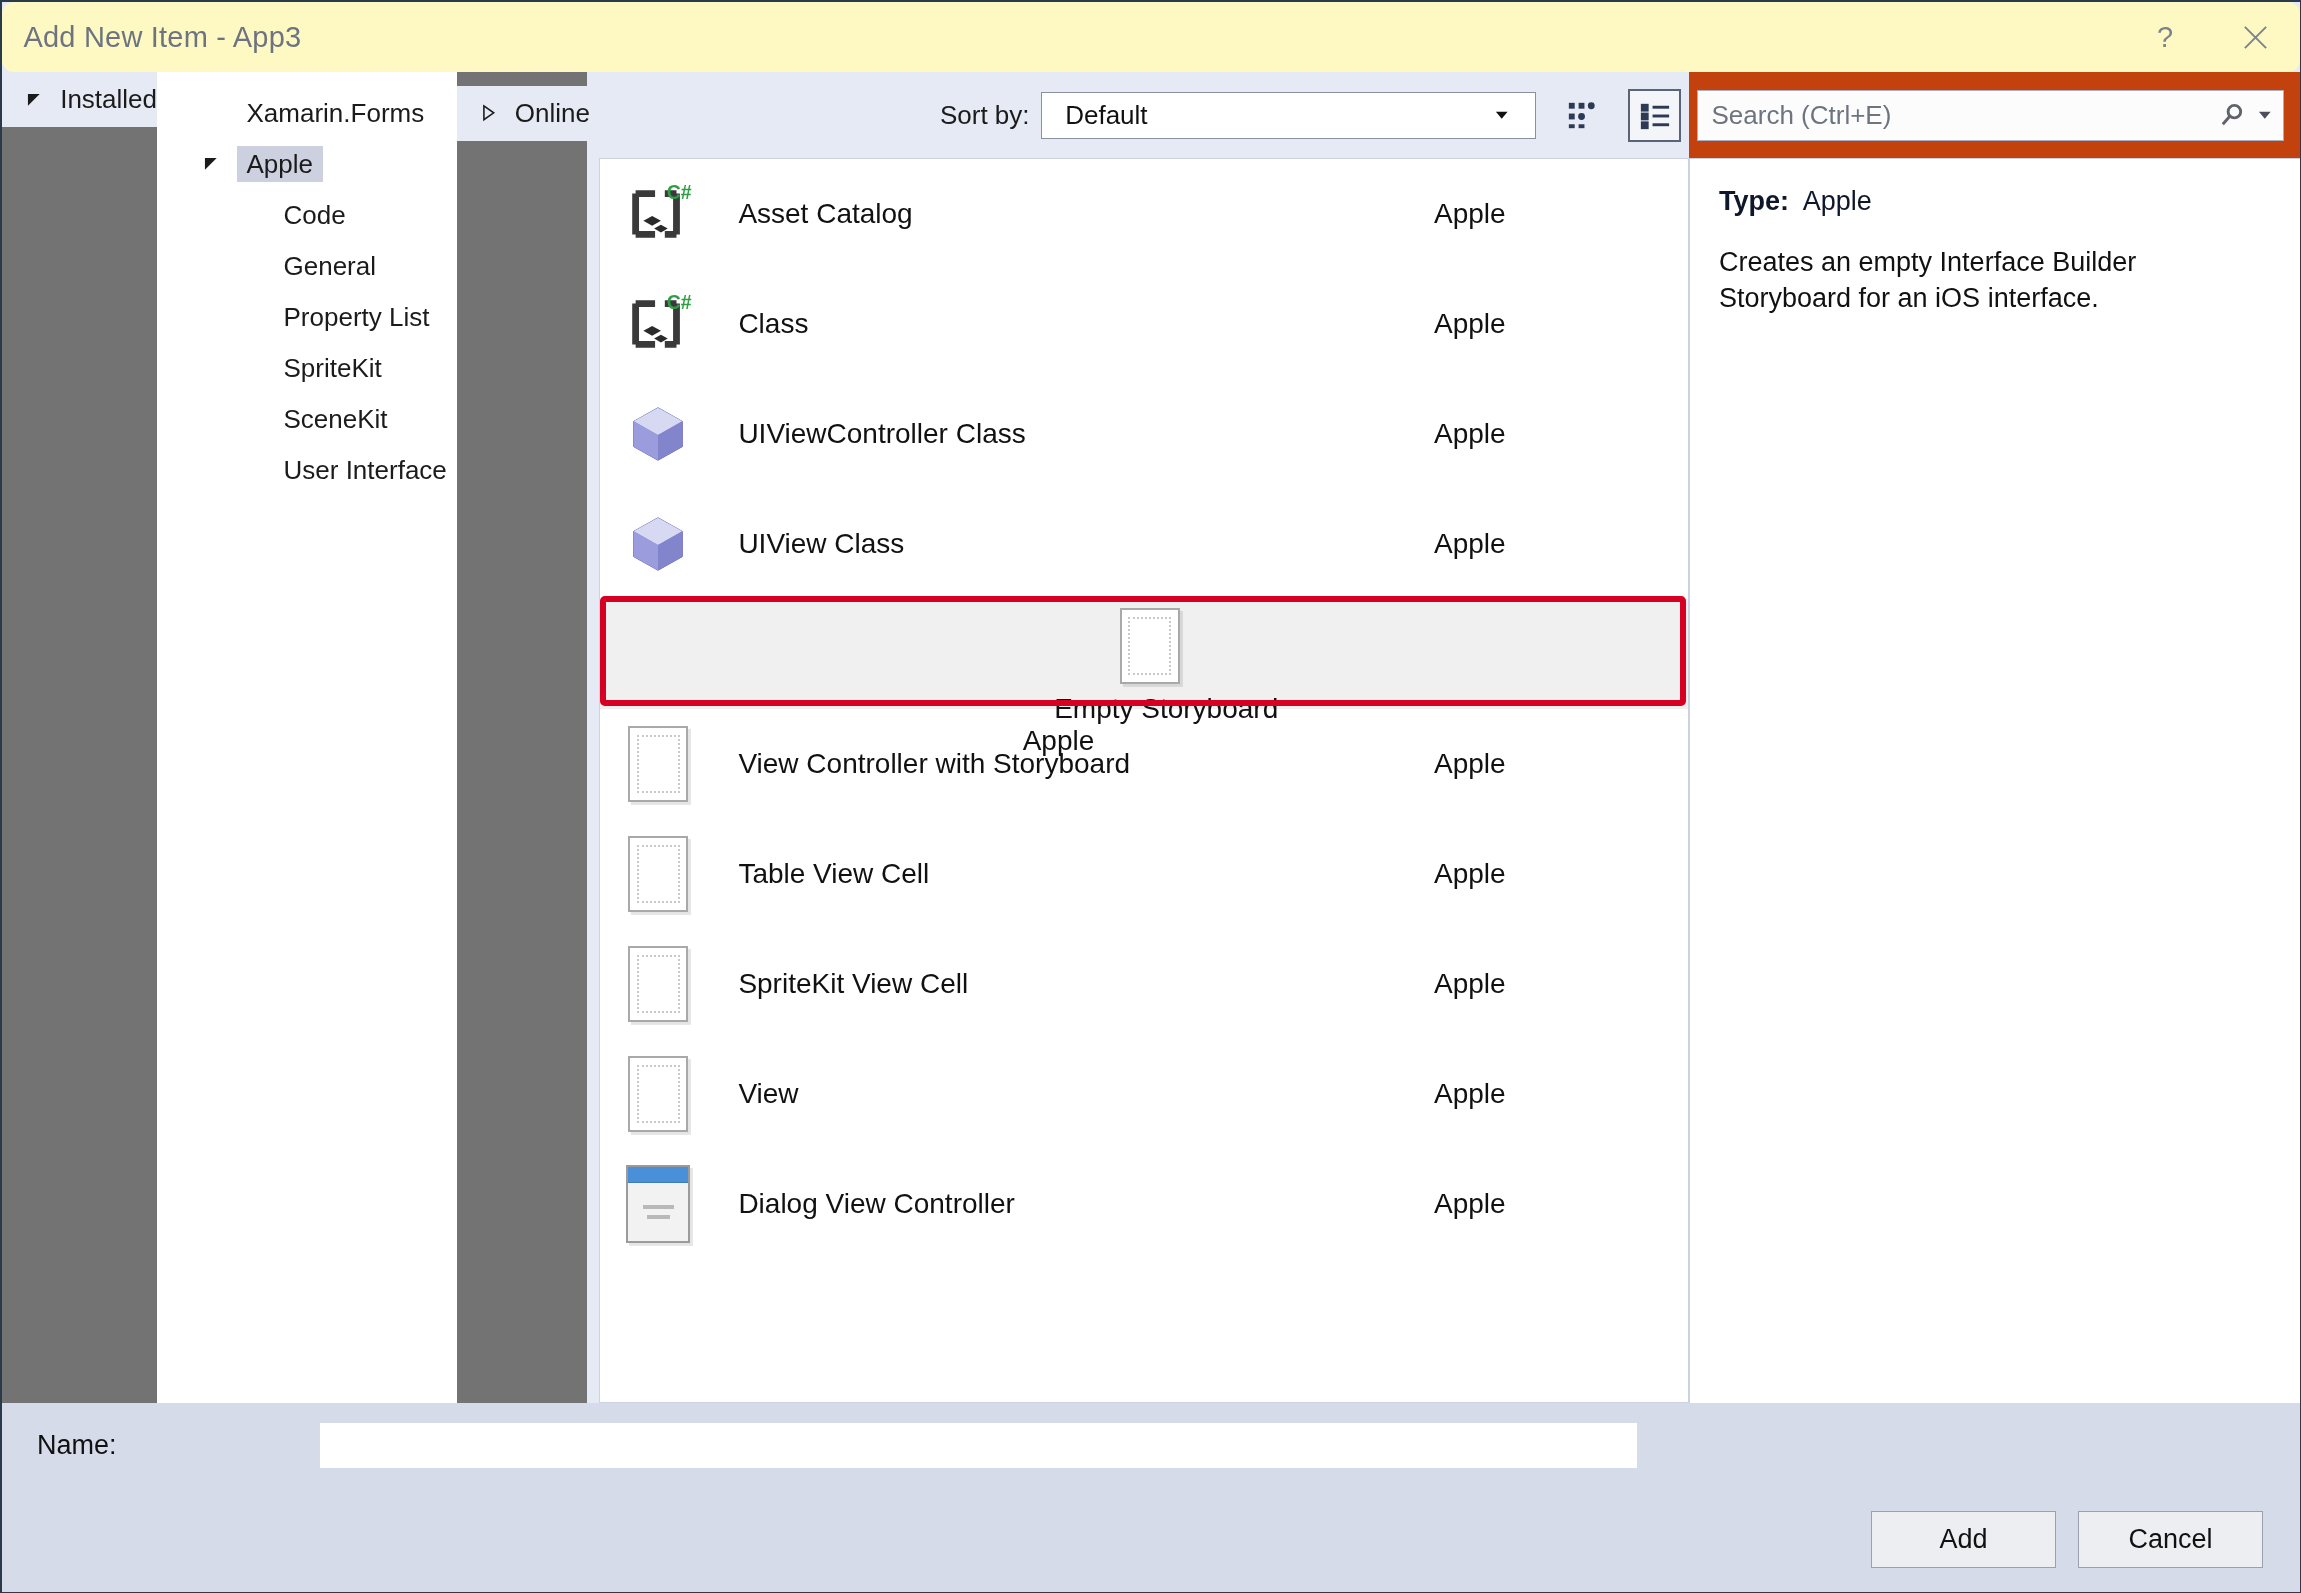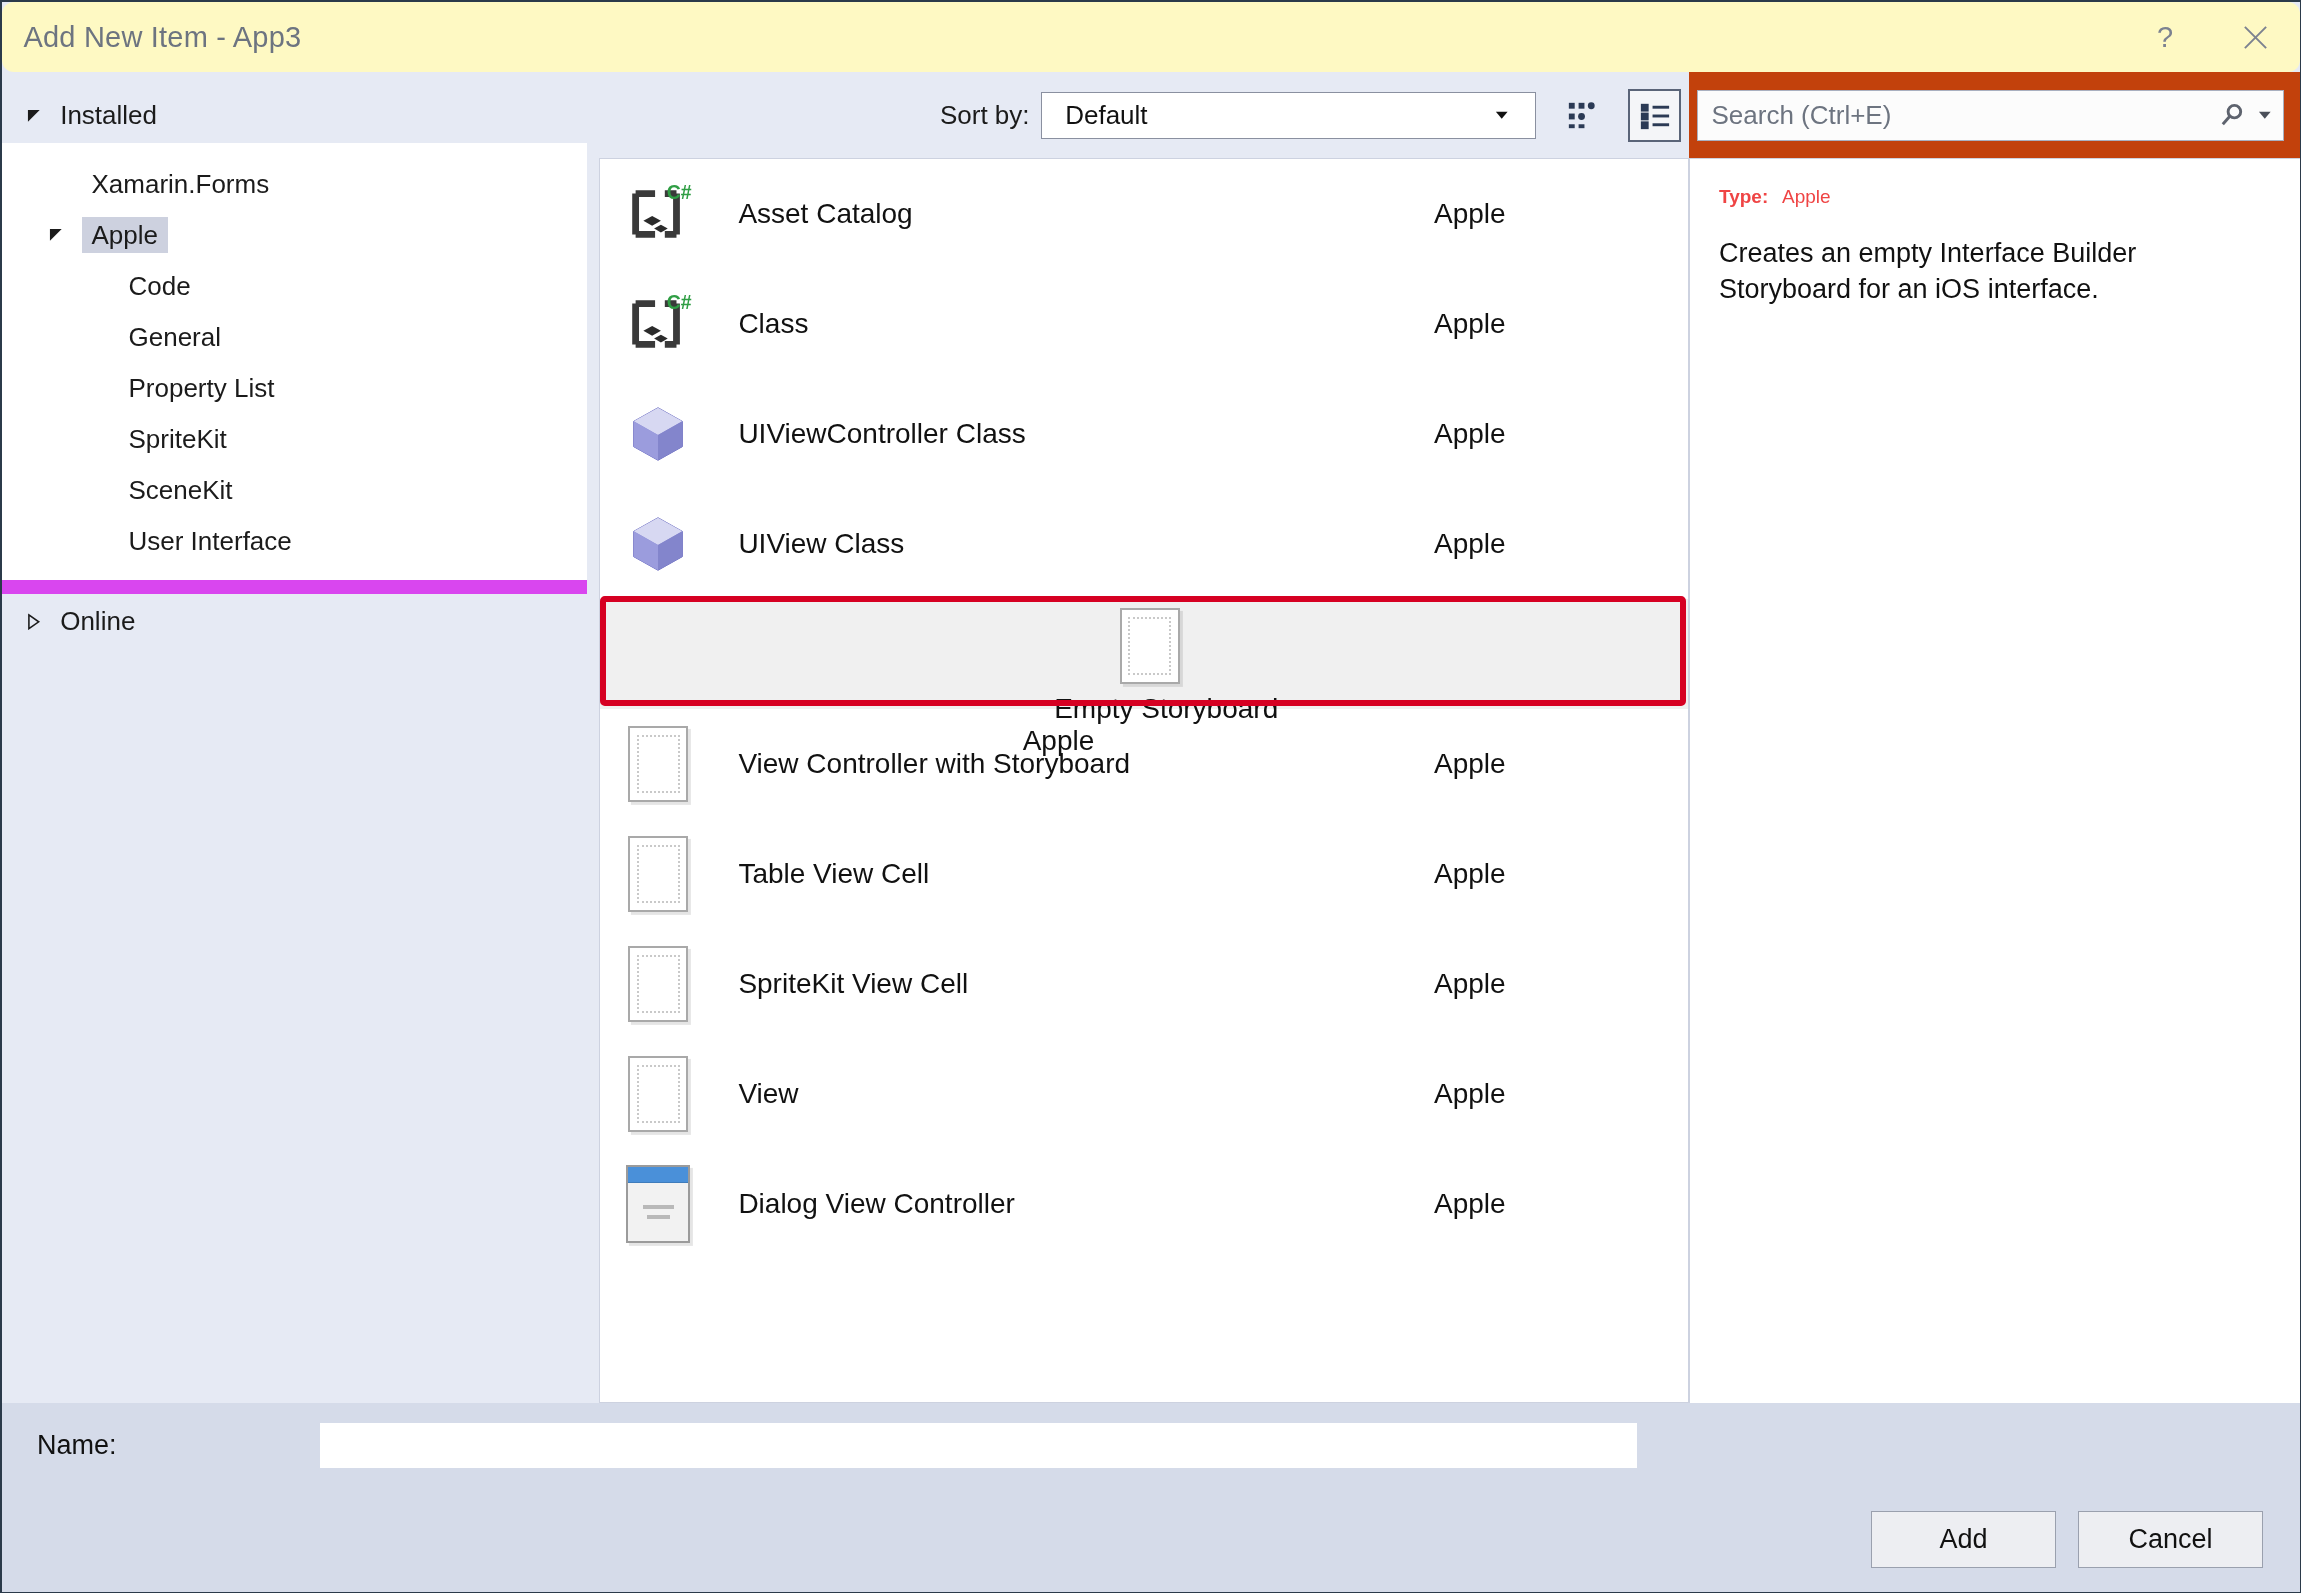--- a/index.html
+++ b/index.html
@@ -45,25 +45,24 @@
   .body {
     flex: 1 1 auto;
     display: flex;
     min-height: 0;
     background: #e6eaf4;
   }
 
   
   .tree {
     width: 585px; flex: 0 0 585px;
-    background: #d946ef;
+    background: #737373;
     padding-top: 0;
-    display: flex; flex-direction: column;
-    position: relative;
-    margin-top: 16px;
+    display: flex; flex-direction: row;
+    position: relative;
   }
   .tree-group-header {
     height: 55px;
     display: flex; align-items: center;
     padding-left: 19.5px;
     font-size: 26px; color: #1b1b1b;
     background: #e6eaf4;
   }
   .tri {
     width: 25px; display: inline-flex; justify-content: center; align-items: center;
@@ -207,21 +206,21 @@
   .search .ph { font-size: 26px; color: #6d7480; }
   .search .right { margin-left: auto; display: flex; align-items: center; gap: 9.8px; }
   .detail-body {
     flex: 1 1 auto;
     background: #ffffff;
     border-left: 1px solid #cdd2e0;
     border-top: 1px solid #cdd2e0;
     padding: 27px 29px;
     min-height: 0;
   }
-  .type-line { font-size: 19px; color: #ef4444; margin-bottom: 27px; }
+  .type-line { font-size: 27px; color: #0f172a; margin-bottom: 27px; }
   .type-line b { font-weight: bold; }
   .type-line span.val { margin-left: 13.7px; }
   .desc { font-size: 27px; color: #111; line-height: 1.35; max-width: 478px; }
 
   
   .namebar {
     flex: 0 0 84px; height: 84px;
     background: #d5dbe9;
     display: flex; align-items: center;
     padding-left: 35px;

